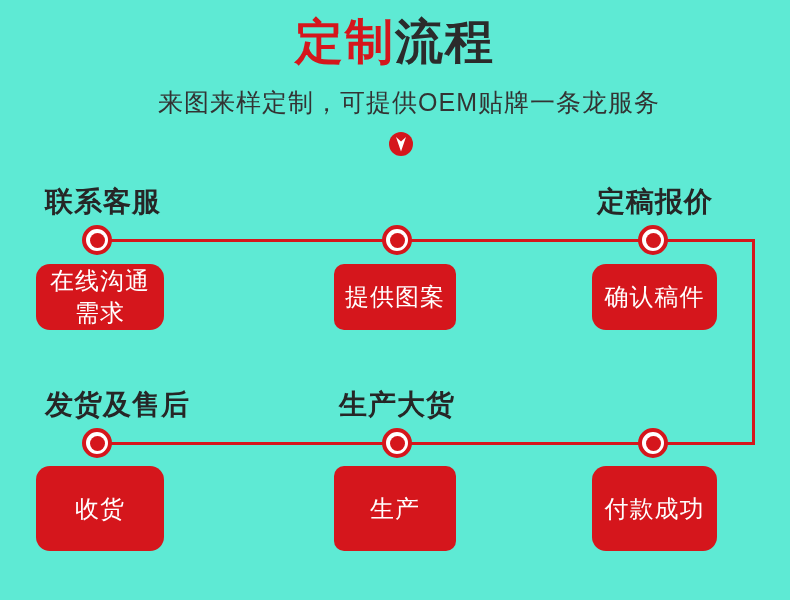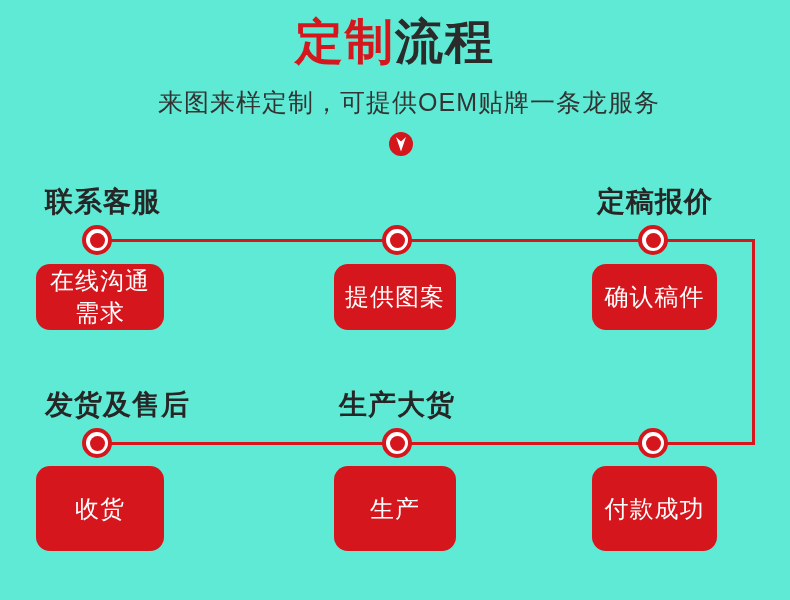--- a/index.html
+++ b/index.html
@@ -116,21 +116,21 @@
     flex-direction: column;
     align-items: center;
     justify-content: center;
     text-align: center;
     z-index: 2;
     letter-spacing: 1px;
   }
   .step-box.r1 { top: 264px; height: 66px; }
   .step-box.r2 { top: 466px; height: 85px; }
   .step-box.c1 { left: 36px;  width: 128px; }
-  .step-box.c2 { left: 334px; width: 122px; }
+  .step-box.c2 { left: 334px; width: 122px; border-radius: 10px; }
   .step-box.c3 { left: 592px; width: 125px; }
 </style>
 </head>
 <body>
 
 <div class="page">
 
   <div class="title">
     <span class="title-red">定制</span><span>流程</span>
   </div>

